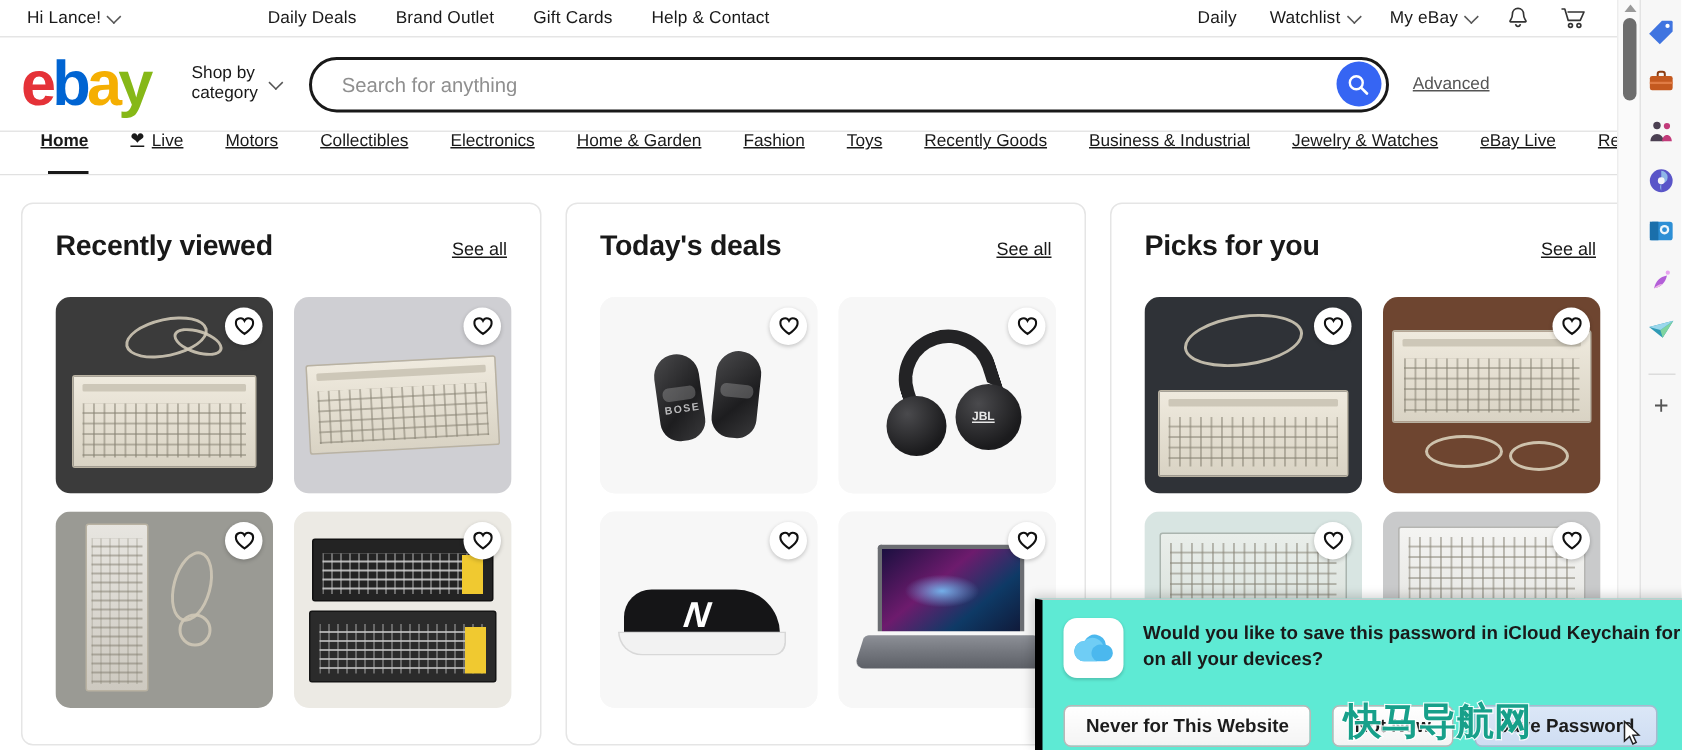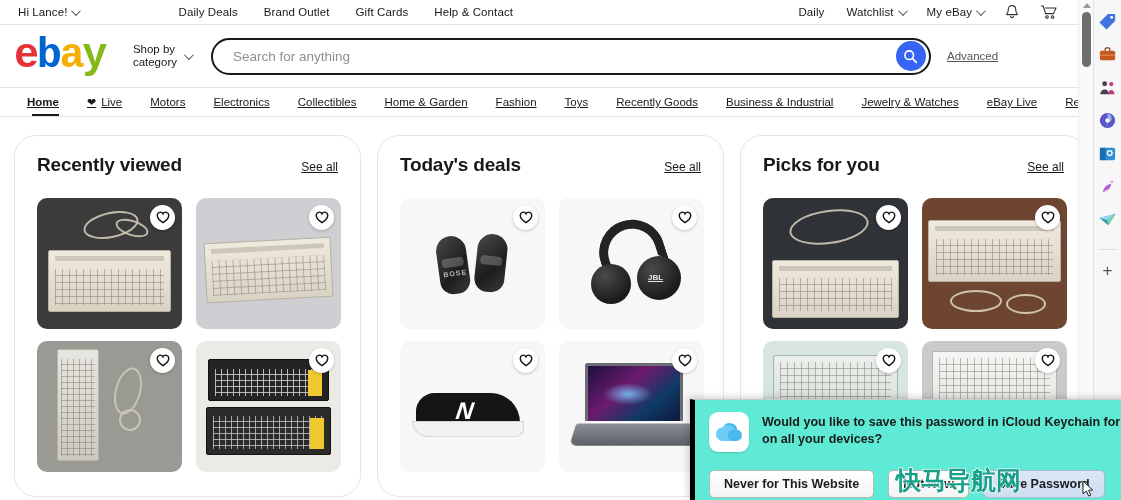--- a/index.html
+++ b/index.html
@@ -40,21 +40,21 @@
     transform: rotate(45deg) translateY(-2px);
   }
   .icon-btn { padding: 0 10px; display:flex; align-items:center; }
 
   
   .searchrow {
     height: 63px; display: flex; align-items: center; padding: 0 12px 0 8px;
     border-bottom: 1px solid #e5e5e5;
   }
   .ebay-logo {
-    font-family: Liberation Mono, monospace;
+    font-family: Liberation Sans, sans-serif;
     font-size: 42px; font-weight: 700; letter-spacing: -2.5px;
     line-height: 42px; margin-left: 6px; user-select:none;
   }
   .ebay-logo .e { color:#e53238; }
   .ebay-logo .b { color:#0064d2; }
   .ebay-logo .a { color:#f5af02; }
   .ebay-logo .y { color:#86b817; }
 
   .shopby {
     margin-left: 28px; display: flex; align-items: center; gap: 7px;
@@ -78,37 +78,37 @@
   }
   .advanced { margin-left: 16px; font-size: 11.5px; color: #555; white-space: nowrap; }
 
   
   .catnav {
     height: 29px; display: flex; align-items: stretch;
     font-size: 11.5px; border-bottom: 1px solid #e1e1e1; padding-left: 18px;
     background: #fff;
   }
   .cat {
-    display: flex; align-items: center; gap: 5px; padding: 0 14px;
+    display: flex; align-items: flex-start; gap: 5px; padding: 0 14px;
     color: #191919; white-space: nowrap; position: relative;
   }
   .cat:first-child { padding-left: 9px; }
   .cat.active { font-weight: 700; }
   .cat.active:after {
     content: ""; position: absolute; left: 14px; right: 14px; bottom: 0;
     height: 2px; background: #191919;
   }
   .heart-small { font-size: 11px; line-height: 11px; }
 
   
   .cards {
     display: flex; gap: 16px; padding: 18px 14px 0 14px; background: #fff;
   }
   .card {
-    width: 347px; background: #fff; border: 1px solid #e5e5e5; border-radius: 22px;
+    width: 347px; background: #fff; border: 1px solid #e5e5e5; border-radius: 8px;
     padding: 18px 22px 16px 22px; min-height: 362px;
   }
   .card-head { display: flex; align-items: baseline; }
   .card-title { font-size: 19px; font-weight: 700; letter-spacing: -.2px; }
   .see-all {
     margin-left: auto; font-size: 12px; color: #191919;
     text-decoration: underline; white-space: nowrap; text-align: right;
   }
   .tiles { display: grid; grid-template-columns: 1fr 1fr; gap: 12px 14px; margin-top: 22px; }
   .tile {
@@ -353,24 +353,24 @@
         <span>Home</span>
       </a>
       <a class="cat" href="#">
         <span class="heart-small">❤</span>
         <span>Live</span>
       </a>
       <a class="cat" href="#">
         <span>Motors</span>
       </a>
       <a class="cat" href="#">
+        <span>Collectibles</span>
+      </a>
+      <a class="cat" href="#">
         <span>Electronics</span>
-      </a>
-      <a class="cat" href="#">
-        <span>Collectibles</span>
       </a>
       <a class="cat" href="#">
         <span>Home &amp; Garden</span>
       </a>
       <a class="cat" href="#">
         <span>Fashion</span>
       </a>
       <a class="cat" href="#">
         <span>Toys</span>
       </a>

